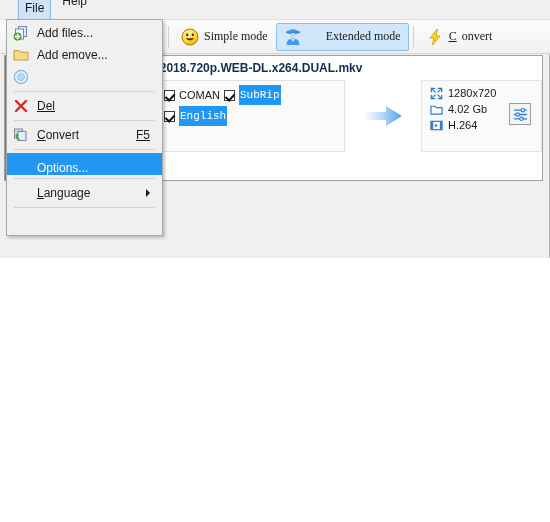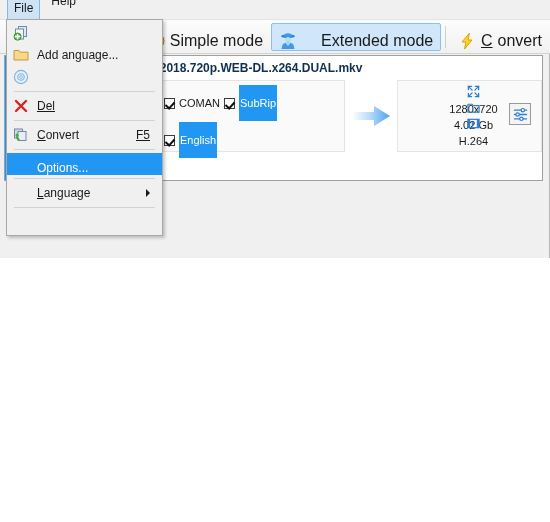--- a/index.html
+++ b/index.html
@@ -37,42 +37,43 @@
     font-size: 12px; color: #1a1a1a;
     padding: 3px 7px 19px 7px;
     line-height: 13px;
     margin-left: 4px;
     cursor: default;
   }
   .menubar-item.open {
     background: #cfe3f7;
     border: 1px solid #8ab6e0;
     border-bottom: 1px solid #cfe3f7;
-    margin-left: 7px;
+    margin-left: 18px;
     padding: 2px 6px 4px 6px;
   }
 
   
   .toolbar {
     position: absolute;
     left: 0; top: 20px; width: 550px; height: 34px;
     background: linear-gradient(#fcfcfc, #f1f1f1);
     border-bottom: 1px solid #d3d3d3;
     display: flex; align-items: center;
     box-sizing: border-box;
   }
   .tb-btn {
-    display: flex; align-items: flex-end; gap: 5px;
+    display: flex; align-items: center; gap: 5px;
     height: 28px; padding: 0 7px;
-    font-size: 16px; color: #1a1a1a;
+    font-size: 12px; color: #1a1a1a;
     border: 1px solid transparent;
     border-radius: 2px;
     box-sizing: border-box;
     cursor: default;
     white-space: nowrap;
+    font-family: Liberation Serif, serif;
   }
   .tb-btn.active {
     background: #cfe6fb;
     border: 1px solid #8cc0e8;
     gap: 24px;
   }
   .tb-sep {
     width: 1px; height: 22px;
     background: #d0d0d0;
     margin: 0 4px;
@@ -113,21 +114,21 @@
   .row-title {
     font-size: 12px; font-weight: bold;
     color: #10304f;
     white-space: nowrap;
     padding-left: 2px;
     padding-top: 2px;
   }
   .row-cols {
     display: flex;
     margin-top: 5px;
-    gap: 0px;
+    gap: 12px;
   }
   .panel-src {
     flex: 0 0 318px;
     background: #fafafa;
     border: 1px solid #e4e4e4;
     height: 72px;
     box-sizing: border-box;
     display: flex;
     position: relative;
   }
@@ -156,39 +157,39 @@
   .cbox::after {
     content: "";
     position: absolute;
     left: 2px; top: 1px;
     width: 4px; height: 7px;
     border: solid #111111;
     border-width: 0 2px 2px 0;
     transform: rotate(42deg);
   }
   .track-label { font-size: 11px; color: #1a1a1a; white-space: nowrap; }
-  .track-label.sel { background: #2196f3; color: #ffffff; padding: 12px 1px; }
+  .track-label.sel { background: #2196f3; color: #ffffff; padding: 4px 1px; font-family: Liberation Mono, monospace; }
 
   .arrow-cell {
     flex: 0 0 52px;
     display: flex; align-items: center; justify-content: center;
   }
   .panel-dst {
     flex: 1;
     background: #fafafa;
     border: 1px solid #e4e4e4;
     height: 72px;
     box-sizing: border-box;
     position: relative;
     padding: 4px 0 0 8px;
   }
   .dst-line {
     display: flex; align-items: center; gap: 5px;
     height: 16px;
-    font-size: 11px; color: #1a1a1a; flex-direction: column;
+    font-size: 11px; color: #1a1a1a;
   }
   .dst-ico { width: 13px; height: 13px; display:block; flex:0 0 13px; }
   .settings-btn {
     position: absolute;
     right: 10px; top: 22px;
     width: 22px; height: 22px;
     background: #f4f4f4;
     border: 1px solid #9a9a9a;
     display: flex; align-items: center; justify-content: center;
     box-sizing: border-box;
@@ -396,28 +397,29 @@
 
   <div class="menu">
 
     <div class="mi">
       <svg class="mi-ico" viewBox="0 0 16 16">
         <rect x="5.5" y="1.5" width="8" height="10" fill="#dfe8f3" stroke="#6e8aa8" stroke-width="1"></rect>
         <rect x="2.5" y="4" width="8" height="10" fill="#f2f6fb" stroke="#6e8aa8" stroke-width="1"></rect>
         <circle cx="4.6" cy="11.6" r="3.6" fill="#5dc24a" stroke="#2f7f20" stroke-width="0.8"></circle>
         <path d="M4.6 9.4 L4.6 13.8 M2.4 11.6 L6.8 11.6" stroke="#ffffff" stroke-width="1.5" stroke-linecap="round"></path>
       </svg>
+      <span class="mi-label">Add files...</span>
       <span class="mi-accel"></span>
     </div>
 
     <div class="mi">
       <svg class="mi-ico" viewBox="0 0 16 16">
         <path d="M1 3.5 L6 3.5 L7.2 5.2 L15 5.2 L15 13 L1 13 Z" fill="#f6d98a" stroke="#c39a3b" stroke-width="1" stroke-linejoin="round"></path>
       </svg>
-      <span class="mi-label">Add anguage...</span>
+      <span class="mi-label">Add emove...</span>
       <span class="mi-accel"></span>
     </div>
 
     <div class="mi">
       <svg class="mi-ico" viewBox="0 0 16 16">
         <circle cx="8" cy="8" r="6.6" fill="#e3f0fa" stroke="#7fb4dc" stroke-width="1.1"></circle>
         <circle cx="8" cy="8" r="3.4" fill="#cfe6f7" stroke="#7fb4dc" stroke-width="0.9"></circle>
         <circle cx="8" cy="8" r="1.3" fill="#ffffff" stroke="#7fb4dc" stroke-width="0.8"></circle>
       </svg>
       <span class="mi-accel"></span>

